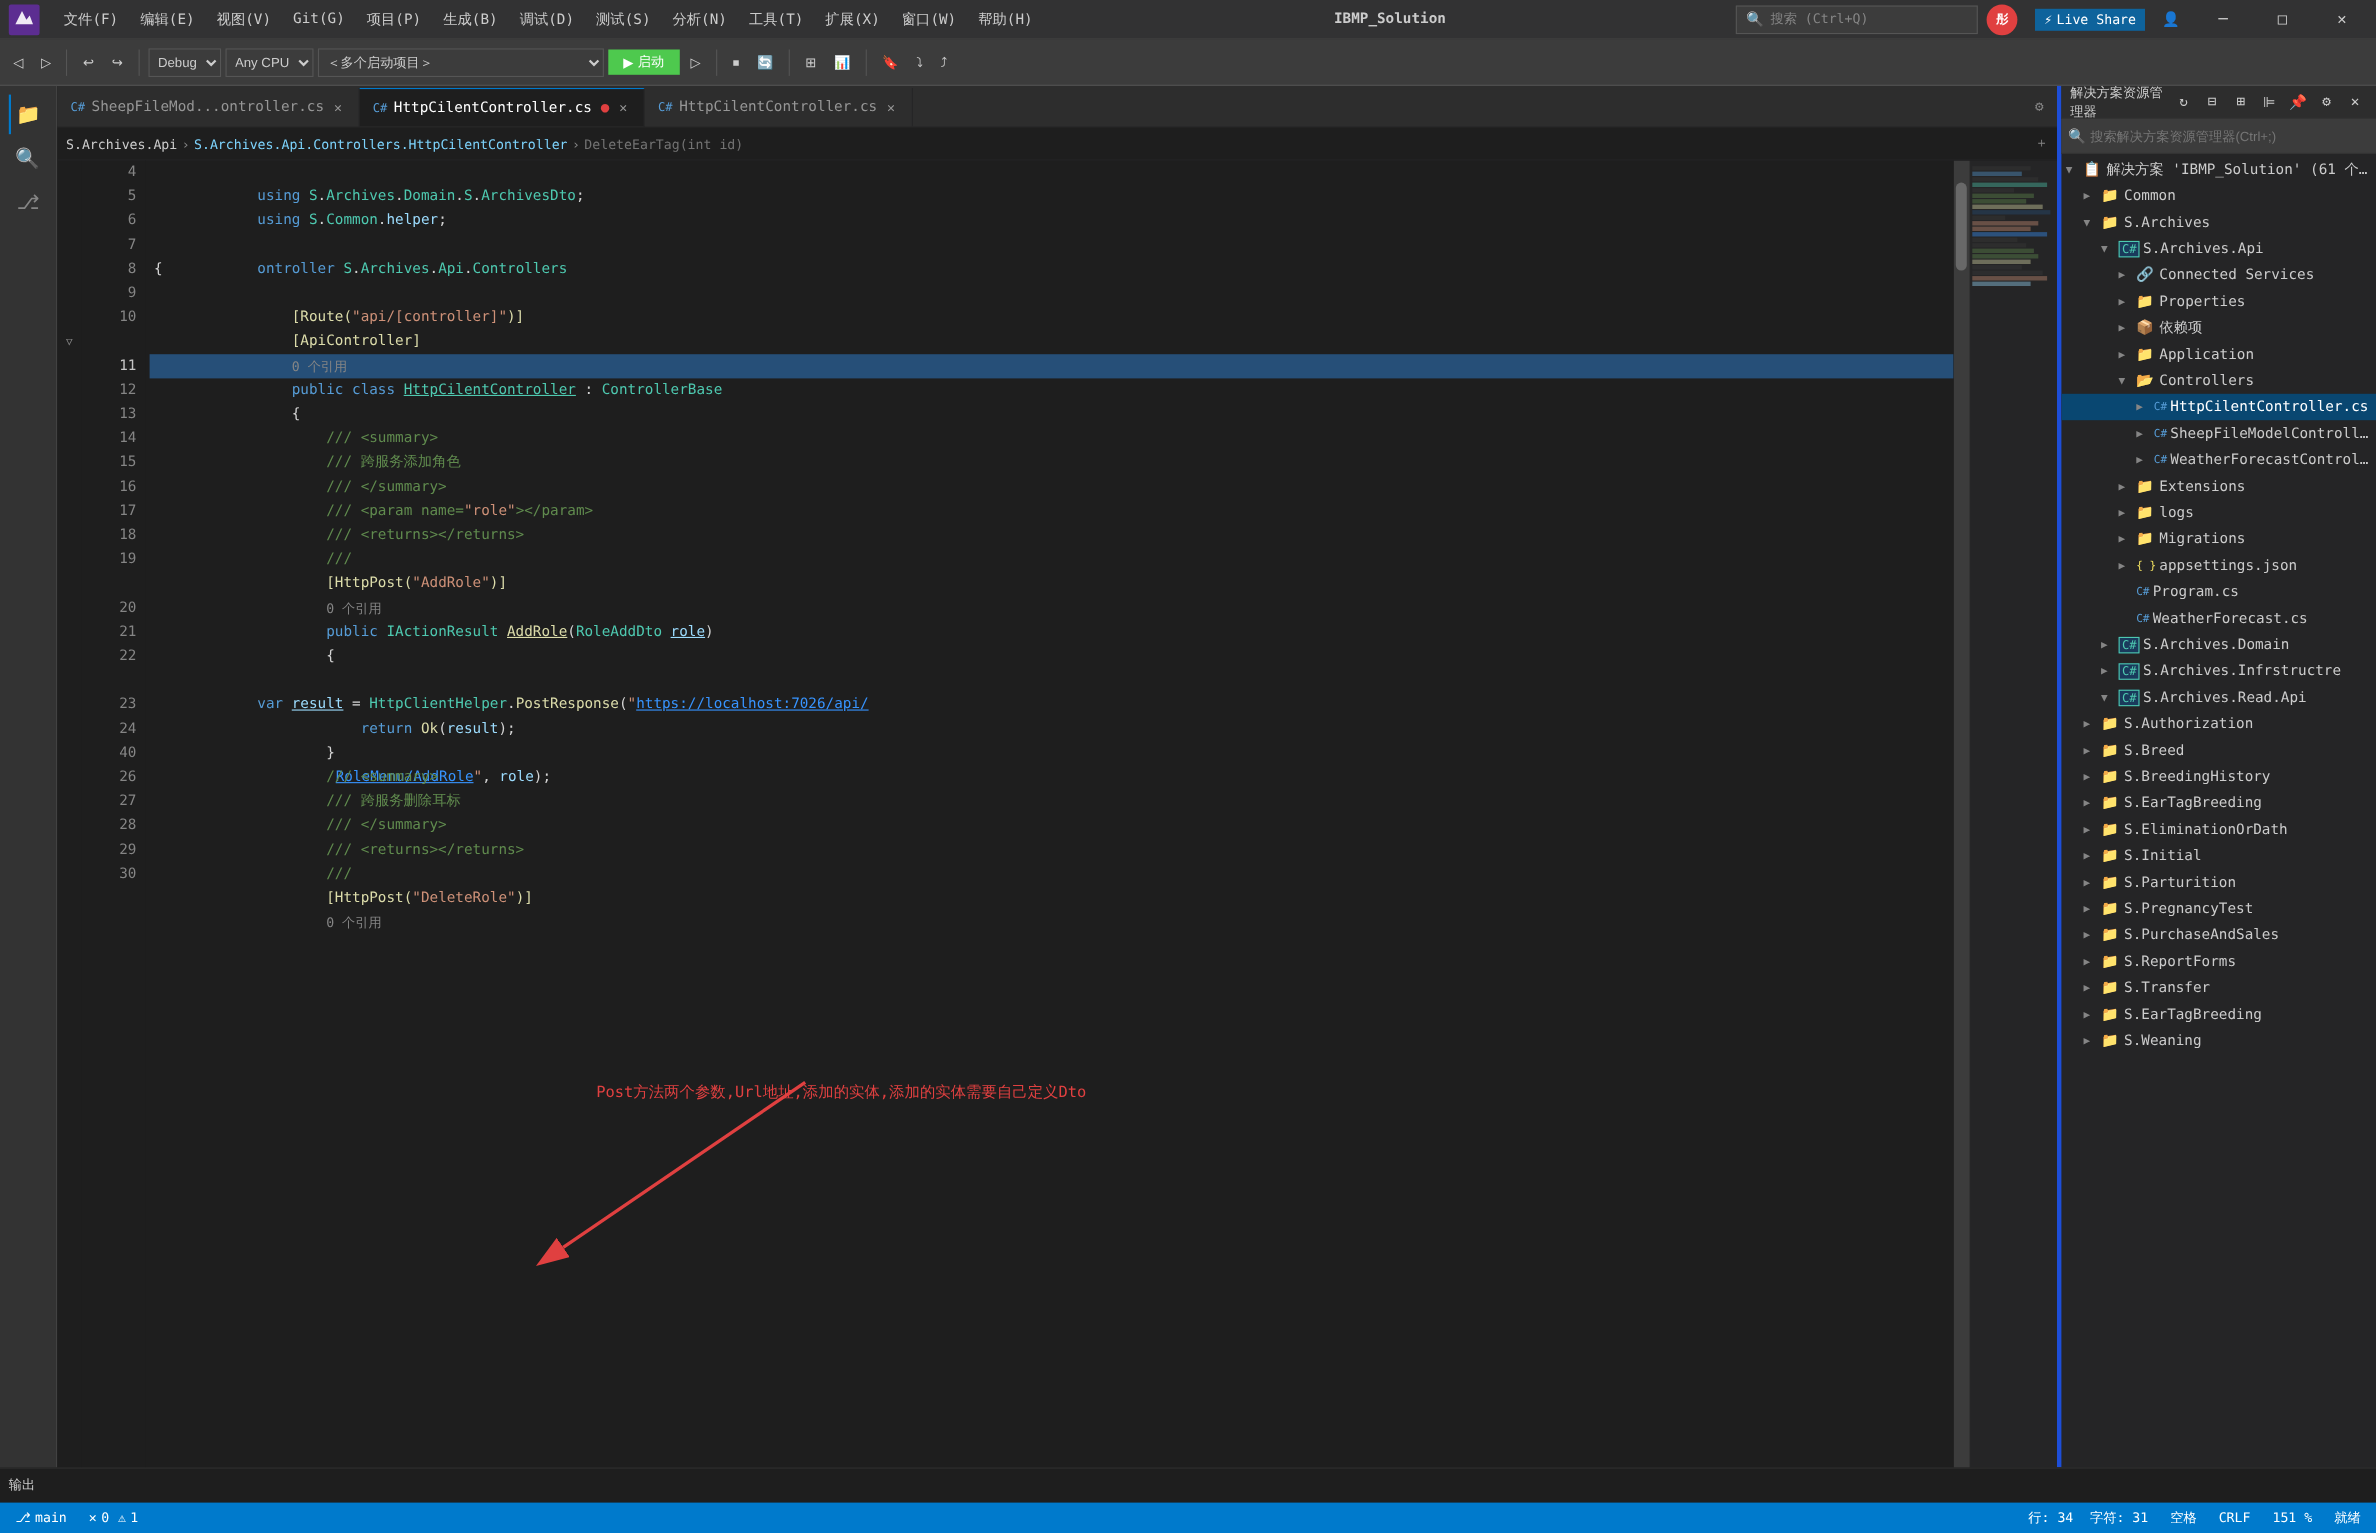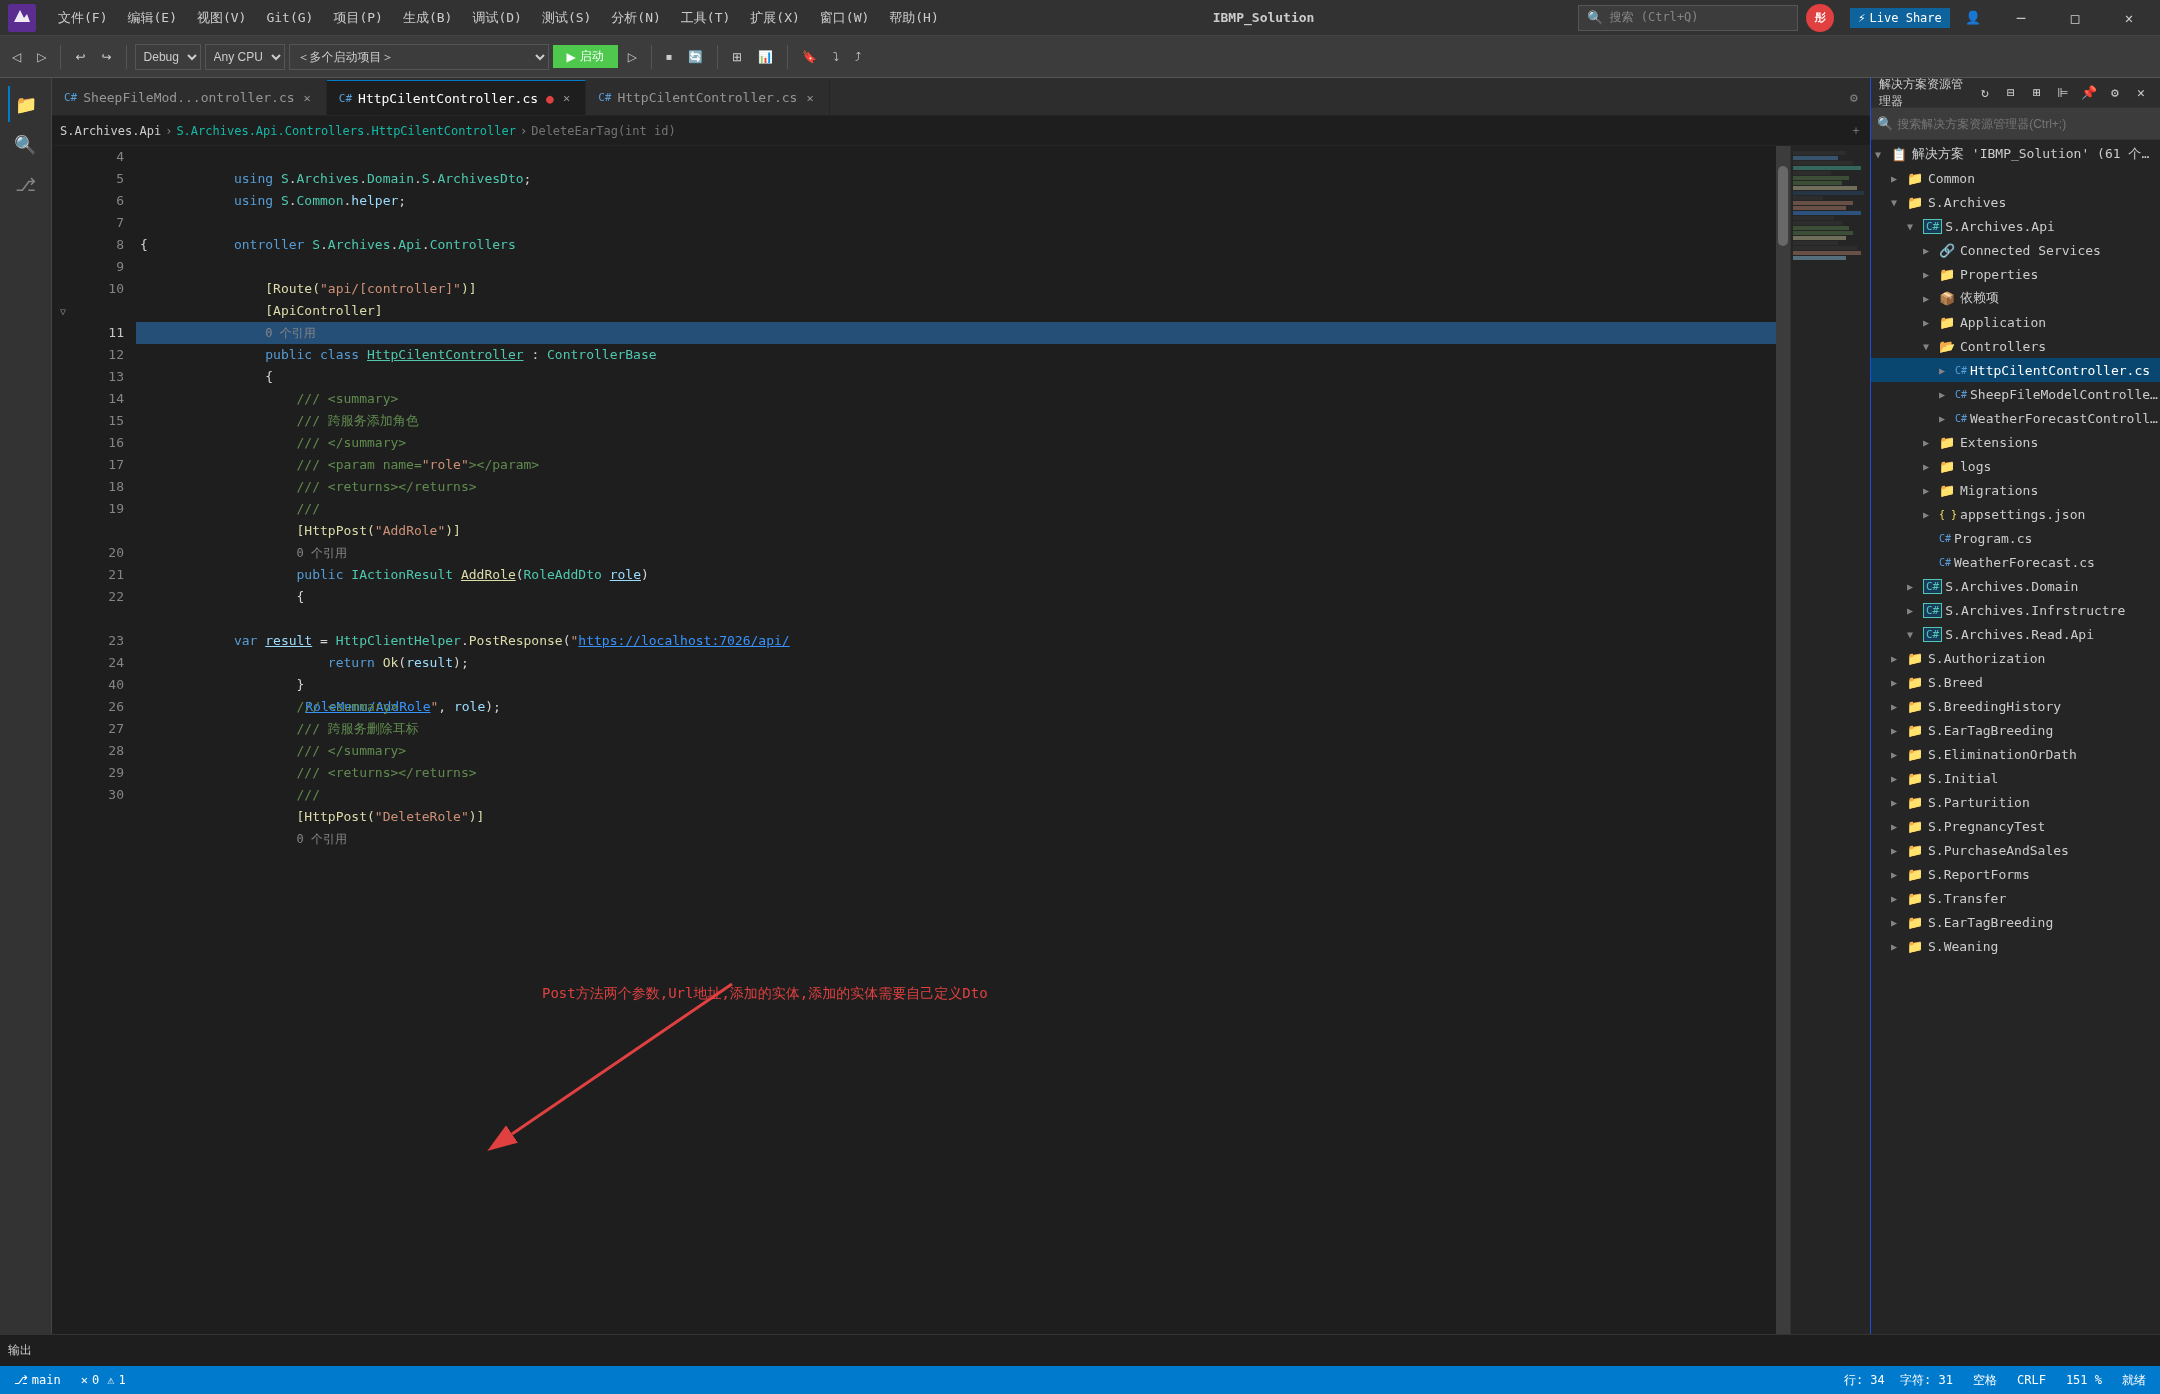--- a/index.html
+++ b/index.html
@@ -168,21 +168,21 @@
 
     
     .kw { color: #569cd6; }
     .str { color: #ce9178; }
     .comment { color: #608b4e; }
 
     
     .right-panel {
       width: 290px;
       background: #252526;
-      border-left: 1px solid #1d4ed8;
+      border-left: 4px solid #1d4ed8;
       display: flex;
       flex-direction: column;
       flex-shrink: 0;
     }
 
     .solution-header {
       height: 30px;
       background: #2d2d2d;
       display: flex;
       align-items: center;
@@ -409,21 +409,21 @@
           <span class="tab-close">✕</span>
         </div>
         <div style="flex:1;"></div>
 
         <div style="width:32px;height:35px;display:flex;align-items:center;justify-content:center;cursor:pointer;color:#858585;">⚙</div>
       </div>
 
       <div class="breadcrumb-bar">
         <span style="cursor:pointer;color:#cccccc;">S.Archives.Api</span>
         <span class="breadcrumb-sep">›</span>
-        <span style="cursor:pointer;color:#14b8a6;">S.Archives.Api.Controllers.HttpCilentController</span>
+        <span style="cursor:pointer;color:#7dd3fc;">S.Archives.Api.Controllers.HttpCilentController</span>
         <span class="breadcrumb-sep">›</span>
         <span style="cursor:pointer;color:#737373;">DeleteEarTag(int id)</span>
         <div style="flex:1;"></div>
         <span style="color:#858585;cursor:pointer;">＋</span>
       </div>
 
       <div style="flex:1;display:flex;overflow:hidden;position:relative;">
 
         <div style="width:22px;background:#1e1e1e;flex-shrink:0;padding-top:0;">
 

